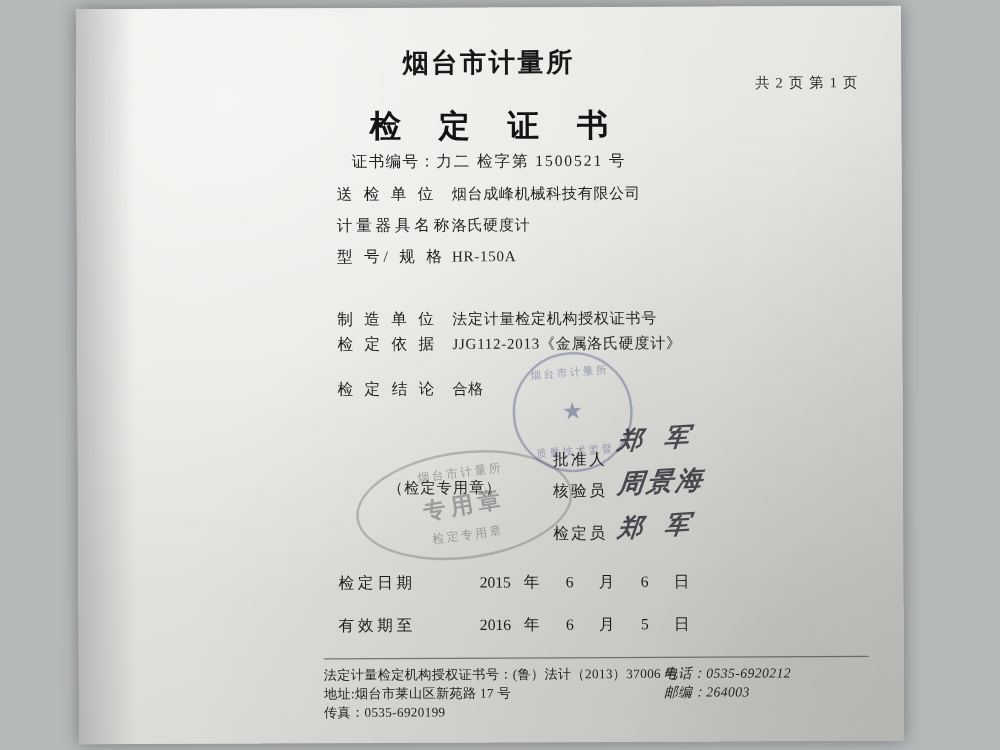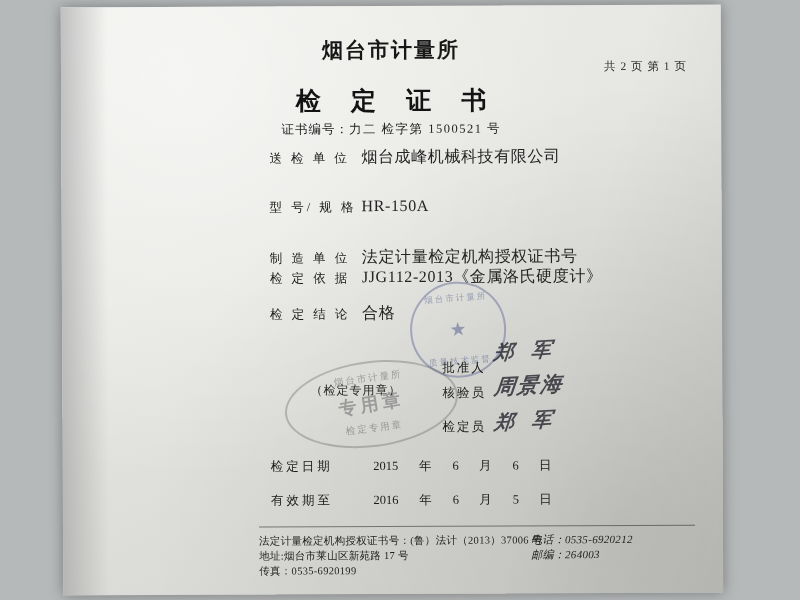--- a/index.html
+++ b/index.html
@@ -97,21 +97,21 @@
     white-space: nowrap;
   }
   .field .lbl {
     display: inline-block;
     width: 92px;
     letter-spacing: 3px;
   }
   .field .val {
     display: inline-block;
     letter-spacing: 0.6px;
-    font-size: 16px;
+    font-size: 12px;
     color: #242424;
   }
   .f1 { top: 141px; }
   .f2 { top: 166px; }
   .f3 { top: 191px; }
   .f4 { top: 216px; }
   .f5 { top: 241px; }
   .f6 { top: 261px; }
   .f7 { top: 297px; }
 
@@ -146,21 +146,21 @@
   .date-row {
     position: absolute;
     left: 208px;
     font-size: 12.5px;
     color: #1b1b1b;
     white-space: nowrap;
   }
   .d1 { top: 452px; }
   .d2 { top: 486px; }
   .date-row .lbl { display: inline-block; width: 92px; letter-spacing: 3px; }
-  .date-row .y  { display: inline-block; width: 46px; text-align: center; }
+  .date-row .y  { display: inline-block; width: 46px; text-align: right; }
   .date-row .u  { display: inline-block; width: 34px; text-align: center; letter-spacing: 1px;}
   .date-row .m  { display: inline-block; width: 26px; text-align: center; }
   .date-row .d  { display: inline-block; width: 26px; text-align: center; }
 
   
   .stamp-round {
     position: absolute;
     left: 348px;
     top: 276px;
     width: 92px;
@@ -281,20 +281,23 @@
       <div class="page-no">共 2 页  第 1 页</div>
       <div class="doc-title">检 定 证 书</div>
 
       <div class="cert-no">
         <span>证书编号：</span><span class="val">力二 检字第 1500521 号</span>
       </div>
 
       <div class="field f1">
         <span class="lbl">送 检 单 位</span><span class="val">烟台成峰机械科技有限公司</span>
       </div>
+      <div class="field f2">
+        <span class="lbl">计量器具名称</span><span class="val">洛氏硬度计</span>
+      </div>
       <div class="field f3">
         <span class="lbl">型 号/ 规 格</span><span class="val">HR-150A</span>
       </div>
       <div class="field f5">
         <span class="lbl">制 造 单 位</span><span class="val">法定计量检定机构授权证书号</span>
       </div>
       <div class="field f6">
         <span class="lbl">检 定 依 据</span><span class="val">JJG112-2013《金属洛氏硬度计》</span>
       </div>
       <div class="field f7">

